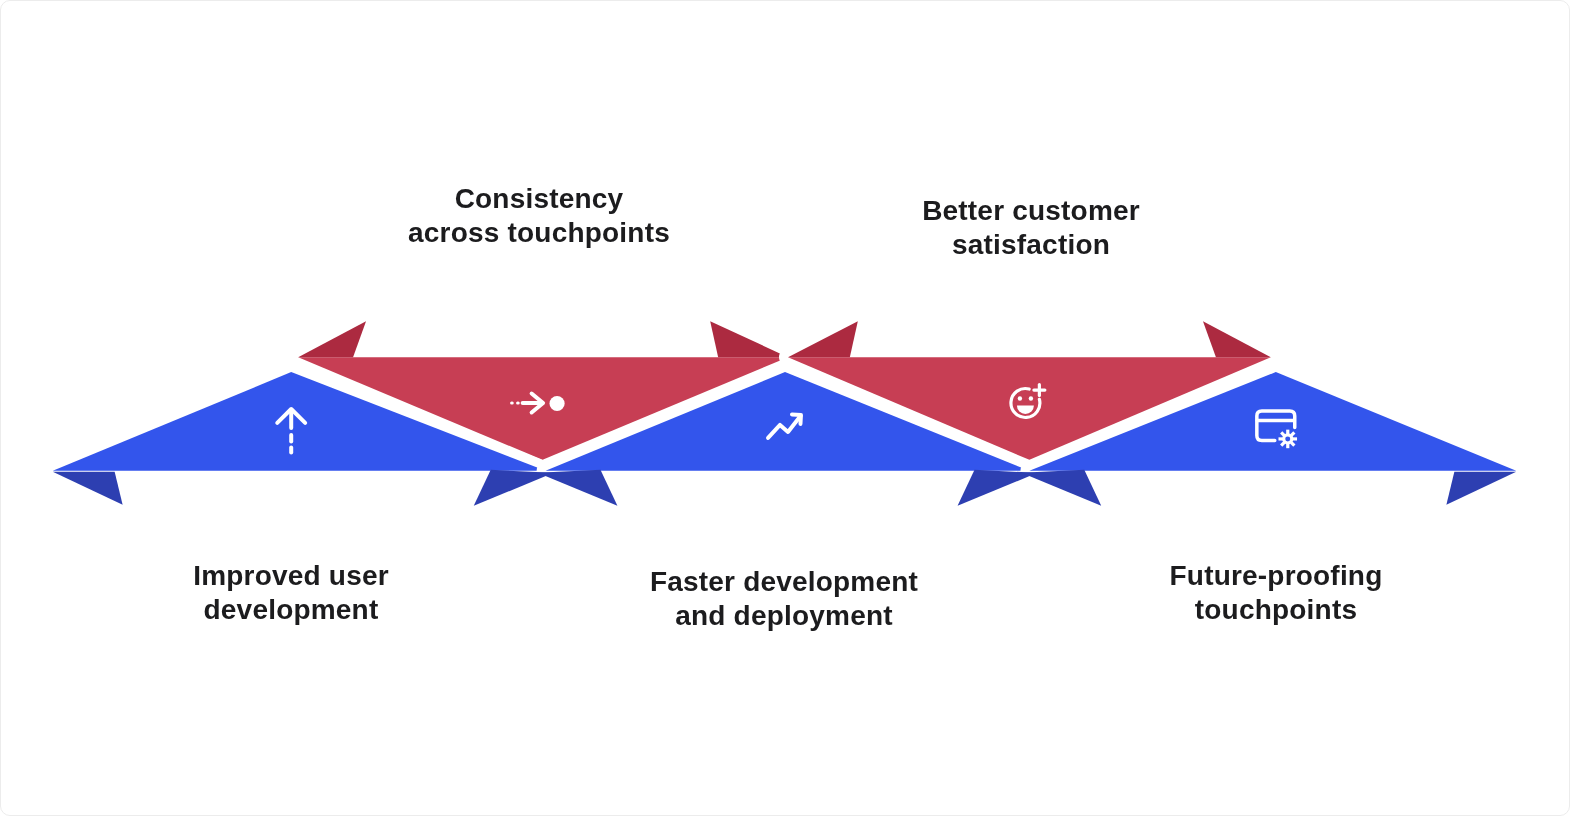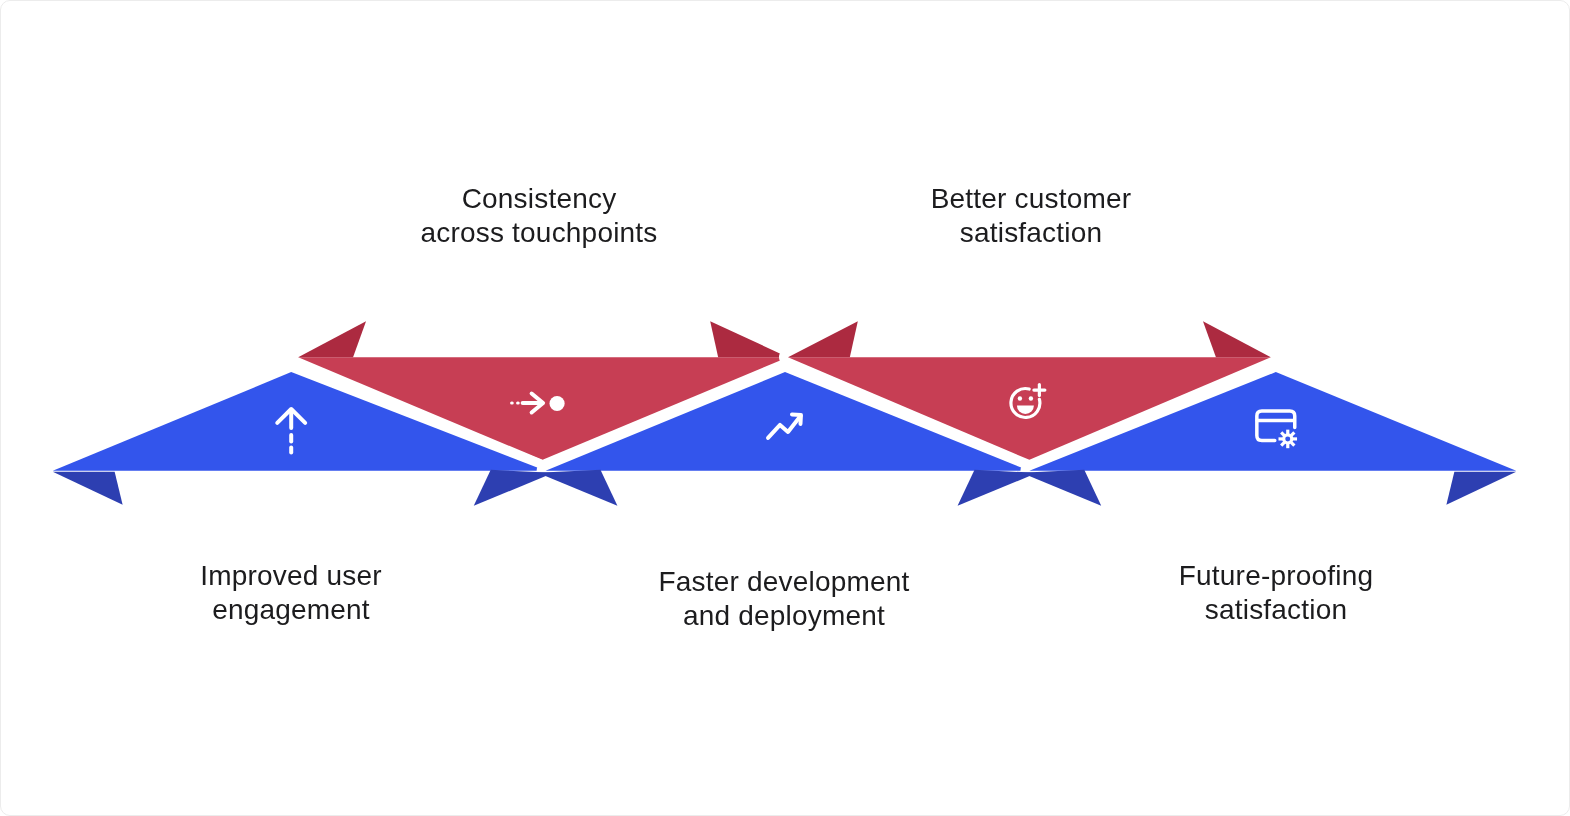--- a/index.html
+++ b/index.html
@@ -14,21 +14,21 @@
     font-family:"Liberation Sans", sans-serif;
   }
   .diagram-svg{position:absolute;left:0;top:0;width:100%;height:100%;}
   .item-label{
     position:absolute;
     transform:translate(-50%,-50%);
     width:max-content;
     text-align:center;
     white-space:pre-line;
     font-size:28px;
-    font-weight:400;
+    font-weight:700;
     line-height:34px;
     letter-spacing:.2px;
     color:var(--label-text,#1c1c1e);
   }
   .main-shape{paint-order:stroke;stroke:#fff;stroke-width:18;stroke-linejoin:round;}
   .icon-stroke{fill:none;stroke:var(--icon,#fff);stroke-width:4;stroke-linecap:round;stroke-linejoin:round;}
 </style>
 </head>
 <body>
 
@@ -111,22 +111,22 @@
         <line x1="1285.6" y1="435.6" x2="1282.4" y2="432.4"></line>
         <line x1="1289" y1="434.2" x2="1289" y2="429.7"></line>
         <line x1="1292.4" y1="435.6" x2="1295.6" y2="432.4"></line>
         <circle cx="1289" cy="439" r="5.6" fill="var(--icon)" stroke="none"></circle>
         <circle cx="1289" cy="439" r="2.5" fill="var(--blue)" stroke="none"></circle>
       </g>
     </g>
   </svg>
 
   <div class="item-label" style="left:290px;top:592px">Improved user
-engagement</div>
+development</div>
   <div class="item-label" style="left:538px;top:215px">Consistency
 across touchpoints</div>
   <div class="item-label" style="left:783px;top:598px">Faster development
 and deployment</div>
-  <div class="item-label" style="left:1030px;top:215px">Better customer
+  <div class="item-label" style="left:1030px;top:227px">Better customer
 satisfaction</div>
   <div class="item-label" style="left:1275px;top:592px">Future-proofing
-satisfaction</div>
+touchpoints</div>
 </div>
 
 </body></html>

